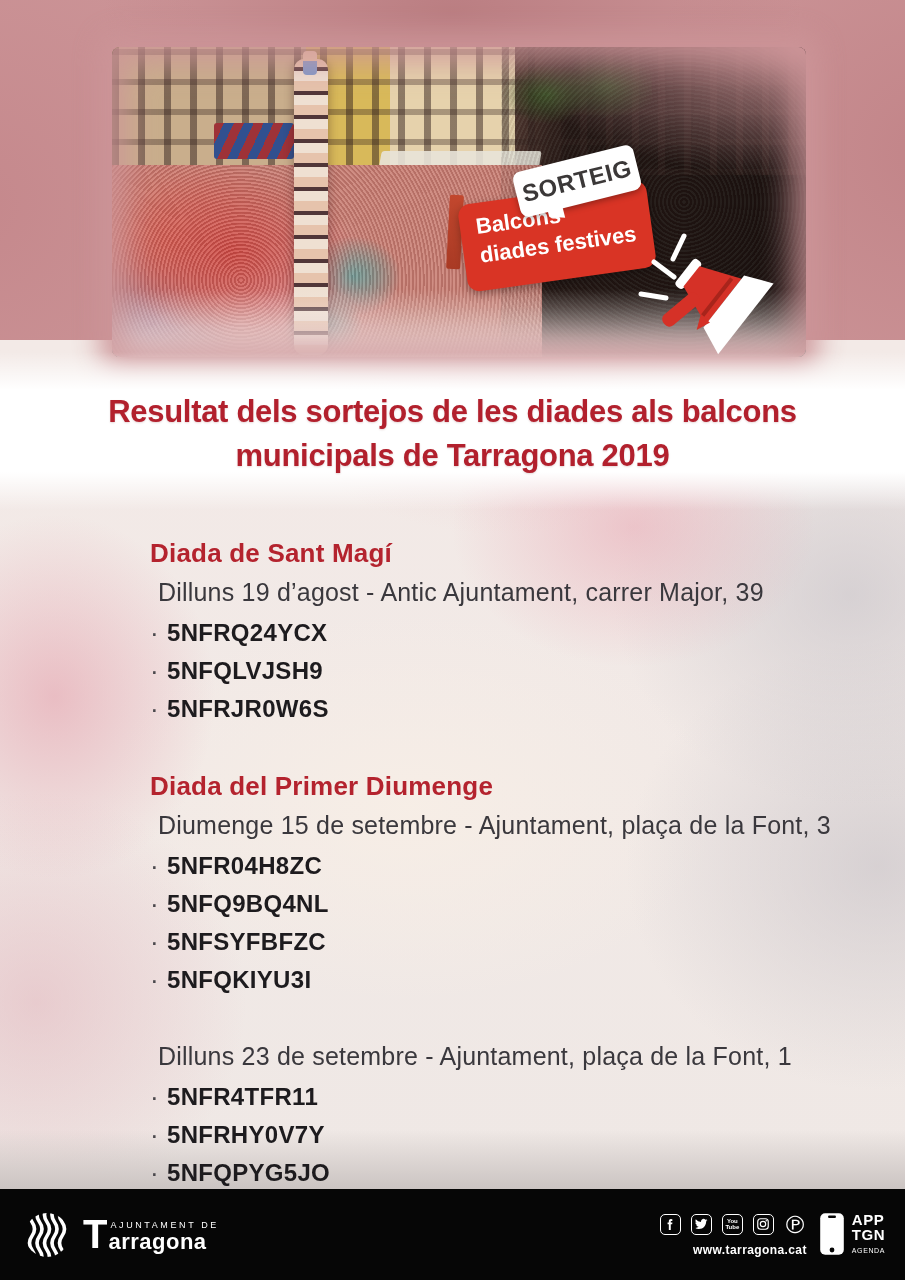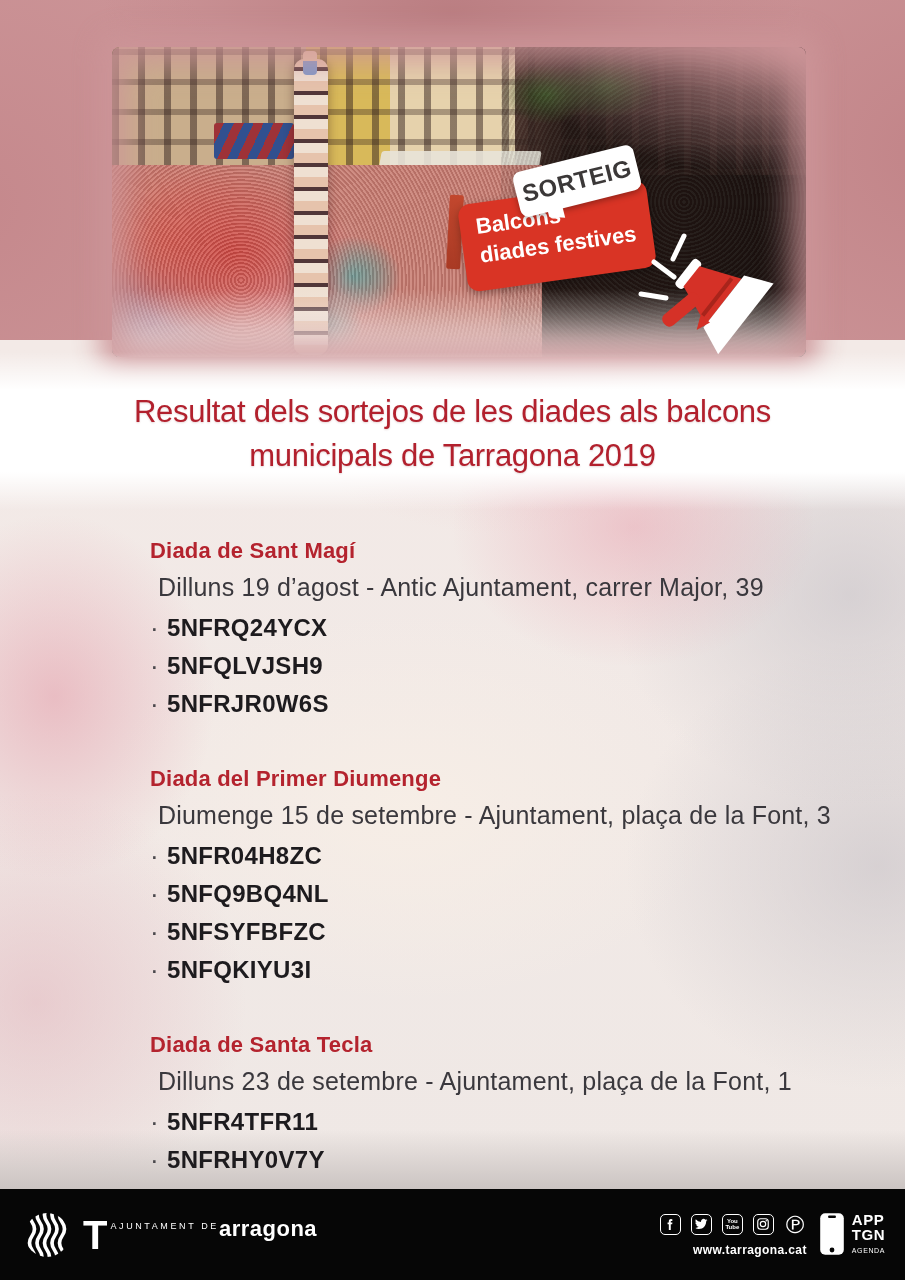--- a/index.html
+++ b/index.html
@@ -96,42 +96,42 @@
     box-shadow:0 3px 8px rgba(0,0,0,.3);
   }
   .megaphone{position:absolute;left:628px;top:226px;width:160px;height:150px;z-index:4;}
   
   .title-band{
     position:absolute;left:0;top:352px;width:100%;height:158px;z-index:2;
     background:linear-gradient(to bottom, rgba(255,255,255,0) 0%, #fff 24%, #fff 76%, rgba(255,255,255,0) 100%);
     display:flex;align-items:center;justify-content:center;
   }
   .title{
-    text-align:center;font-size:31px;line-height:44px;font-weight:400;
+    text-align:center;font-size:31px;line-height:44px;font-weight:700;
     color:#b2202d;letter-spacing:-.3px;margin-top:6px;
     text-shadow:0 1px 2px rgba(110,35,40,.18);
   }
   
   .sections{position:absolute;left:150px;right:50px;top:538px;z-index:2;}
   .section{margin-bottom:43px;}
-  .section h2{margin:0 0 9px 0;font-size:22px;font-weight:700;color:#b4232e;letter-spacing:.2px;}
+  .section h2{margin:0 0 9px 0;font-size:26px;font-weight:700;color:#b4232e;letter-spacing:.2px;}
   .section .date{margin:0 0 7px 8px;font-size:25px;color:#3a383d;letter-spacing:.2px;}
   .codes{list-style:none;margin:0;padding:0;}
   .codes li{display:flex;align-items:center;line-height:38px;font-size:24px;font-weight:700;color:#1d1b1e;letter-spacing:.3px;}
   .codes li::before{content:"·";font-size:26px;font-weight:400;color:#4a484c;width:17px;flex:0 0 17px;}
   
   .footer{
     position:absolute;left:0;right:0;bottom:0;height:91px;background:#060606;z-index:5;
     display:flex;align-items:center;justify-content:space-between;
     padding:0 20px 0 24px;box-sizing:border-box;color:#fff;
   }
   .f-left{display:flex;align-items:center;gap:13px;}
   .org{display:flex;align-items:flex-start;}
   .org .bigT{font-size:40px;font-weight:700;line-height:34px;}
-  .org .org-col{display:flex;flex-direction:row;margin-left:1px;}
+  .org .org-col{display:flex;flex-direction:column;margin-left:1px;}
   .org .l1{font-size:9px;letter-spacing:2.6px;margin:3px 0 1px 2px;}
   .org .l2{font-size:22px;font-weight:700;letter-spacing:.5px;line-height:22px;}
   .f-right{display:flex;align-items:center;gap:12px;}
   .social-col{display:flex;flex-direction:column;align-items:flex-end;}
   .icon-row{display:flex;gap:10px;align-items:center;}
   .sq{width:21px;height:21px;border:1.7px solid #fff;border-radius:5px;display:flex;align-items:center;justify-content:center;box-sizing:border-box;}
   .yt{flex-direction:column;line-height:6px;font-size:6px;font-weight:700;}
   .pin{font-size:25px;line-height:21px;display:flex;align-items:center;justify-content:center;width:23px;height:23px;}
   .website{font-size:12px;font-weight:700;letter-spacing:.4px;margin-top:7px;}
   .app{display:flex;gap:7px;}
@@ -209,21 +209,20 @@
       <div class="date">Diumenge 15 de setembre - Ajuntament, plaça de la Font, 3</div>
       <ul class="codes">
         <li>5NFR04H8ZC</li>
         <li>5NFQ9BQ4NL</li>
         <li>5NFSYFBFZC</li>
         <li>5NFQKIYU3I</li>
       </ul>
     </div>
 
     <div class="section">
-      <h2>Diada de Santa Tecla</h2>
       <div class="date">Dilluns 23 de setembre - Ajuntament, plaça de la Font, 1</div>
       <ul class="codes">
         <li>5NFR4TFR11</li>
         <li>5NFRHY0V7Y</li>
         <li>5NFQPYG5JO</li>
         <li>5NFQMGLBZH</li>
       </ul>
     </div>
 
   </div>

